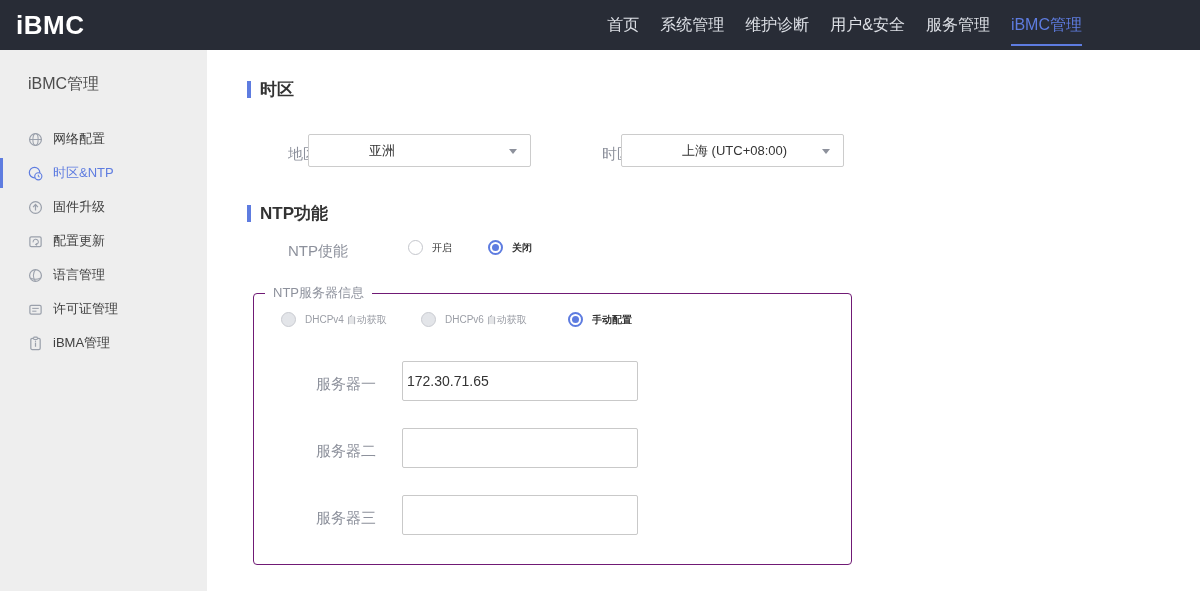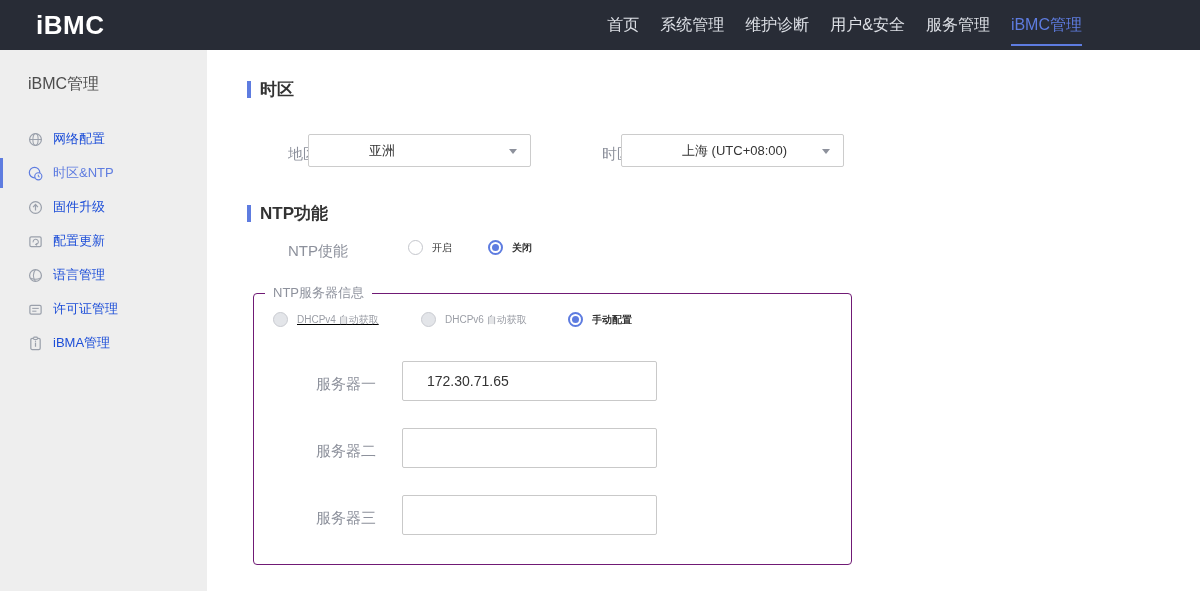--- a/index.html
+++ b/index.html
@@ -1,31 +1,31 @@
 <!DOCTYPE html>
 <html><head>
 <meta charset="utf-8">
 <style>
   * { margin:0; padding:0; box-sizing:border-box; }
   html,body { width:1200px; height:591px; font-family:"Liberation Sans","DejaVu Sans",sans-serif; background:#fff; overflow:hidden; }
   .page { position:relative; width:1200px; height:591px; }
 
   
   .topbar { position:absolute; left:0; top:0; width:1200px; height:50px; background:#282c36; display:flex; align-items:center; }
-  .logo { margin-left:36px; color:#ffffff; font-size:26px; font-weight:bold; letter-spacing:0.5px; }
+  .logo { margin-left:16px; color:#ffffff; font-size:26px; font-weight:bold; letter-spacing:0.5px; }
   .topnav { position:absolute; right:118px; top:0; height:50px; display:flex; align-items:center; gap:21px; }
   .nav-item { position:relative; height:50px; line-height:50px; font-size:16px; color:#dde0e6; cursor:pointer; }
   .nav-item.active { color:#5e7ce0; }
   .nav-item.active::after { content:""; position:absolute; left:0; right:0; bottom:4px; height:2px; background:#5e7ce0; }
 
   
   .sidebar { position:absolute; left:0; top:50px; width:207px; height:541px; background:#eeeeee; }
   .sidebar-title { position:absolute; left:28px; top:24px; font-size:16px; color:#4c4c4c; }
   .side-menu { position:absolute; left:0; top:72px; width:207px; }
-  .side-item { position:relative; height:34px; display:flex; align-items:center; padding-left:27px; font-size:13px; color:#1d4ed8; cursor:pointer; }
+  .side-item { position:relative; height:34px; display:flex; align-items:center; padding-left:27px; font-size:13px; color:#404040; cursor:pointer; }
   .side-item .icn { width:16px; height:16px; margin-right:10px; display:inline-flex; align-items:center; justify-content:center; }
   .side-item.active { color:#5e7ce0; }
   .side-item.active::before { content:""; position:absolute; left:0; top:2px; width:3px; height:30px; background:#5e7ce0; }
   .collapse-tab { position:absolute; left:207px; top:281px; width:17px; height:38px; background:#f5f6f8; border-radius:0 10px 10px 0; box-shadow:1px 0 2px rgba(0,0,0,0.06); display:flex; align-items:center; justify-content:center; cursor:pointer; }
 
   
   .main { position:absolute; left:207px; top:50px; width:993px; height:541px; background:#ffffff; }
   .section-head { position:absolute; display:flex; align-items:center; }
   .section-bar { width:4px; height:17px; background:#5e7ce0; margin-right:9px; }
   .section-title { font-size:17px; font-weight:bold; color:#333333; }
@@ -40,21 +40,21 @@
   .radio.selected::after { content:""; position:absolute; left:50%; top:50%; width:7px; height:7px; margin:-3.5px 0 0 -3.5px; border-radius:50%; background:#5e7ce0; }
   .radio.disabled { background:#e3e5e9; border-color:#c9cbd1; }
   .radio-row { position:absolute; display:flex; align-items:center; }
   .radio-label { font-size:10px; color:#333; margin-left:9px; }
   .radio-label.dim { color:#9b9ea6; }
   .radio-label.strong { font-weight:bold; }
 
   .ntp-fieldset { position:absolute; left:46px; top:234px; width:599px; height:281px; border:1px solid #701a75; border-radius:4px; }
   .ntp-fieldset legend { margin-left:11px; padding:0 8px; font-size:13px; color:#8d919c; }
 
-  .text-input { position:absolute; width:255px; height:40px; border:1px solid #c9c9c9; border-radius:2px; background:#fff; font-size:14px; color:#333; padding:0 24px; font-family:"Liberation Sans","DejaVu Sans",sans-serif; outline:none; }
+  .text-input { position:absolute; width:236px; height:40px; border:1px solid #c9c9c9; border-radius:2px; background:#fff; font-size:14px; color:#333; padding:0 4px; font-family:"Liberation Sans","DejaVu Sans",sans-serif; outline:none; }
 </style>
 </head>
 <body>
 
 <div class="page">
 
   <div class="topbar">
     <div class="logo">iBMC</div>
     <div class="topnav">
       <div class="nav-item">首页</div>
@@ -190,21 +190,21 @@
     </div>
     <div class="radio-row" style="left:281px; top:190px;">
       <span class="radio selected"></span>
       <span class="radio-label strong">关闭</span>
     </div>
 
     <fieldset class="ntp-fieldset">
       <legend>NTP服务器信息</legend>
     </fieldset>
 
-    <div class="radio-row" style="left:66px; top:262px;text-decoration:underline;">
+    <div class="radio-row" style="left:74px; top:262px;">
       <span class="radio disabled"></span>
       <span class="radio-label dim">DHCPv4 自动获取</span>
     </div>
     <div class="radio-row" style="left:214px; top:262px;">
       <span class="radio disabled"></span>
       <span class="radio-label dim">DHCPv6 自动获取</span>
     </div>
     <div class="radio-row" style="left:361px; top:262px;">
       <span class="radio selected"></span>
       <span class="radio-label strong">手动配置</span>

